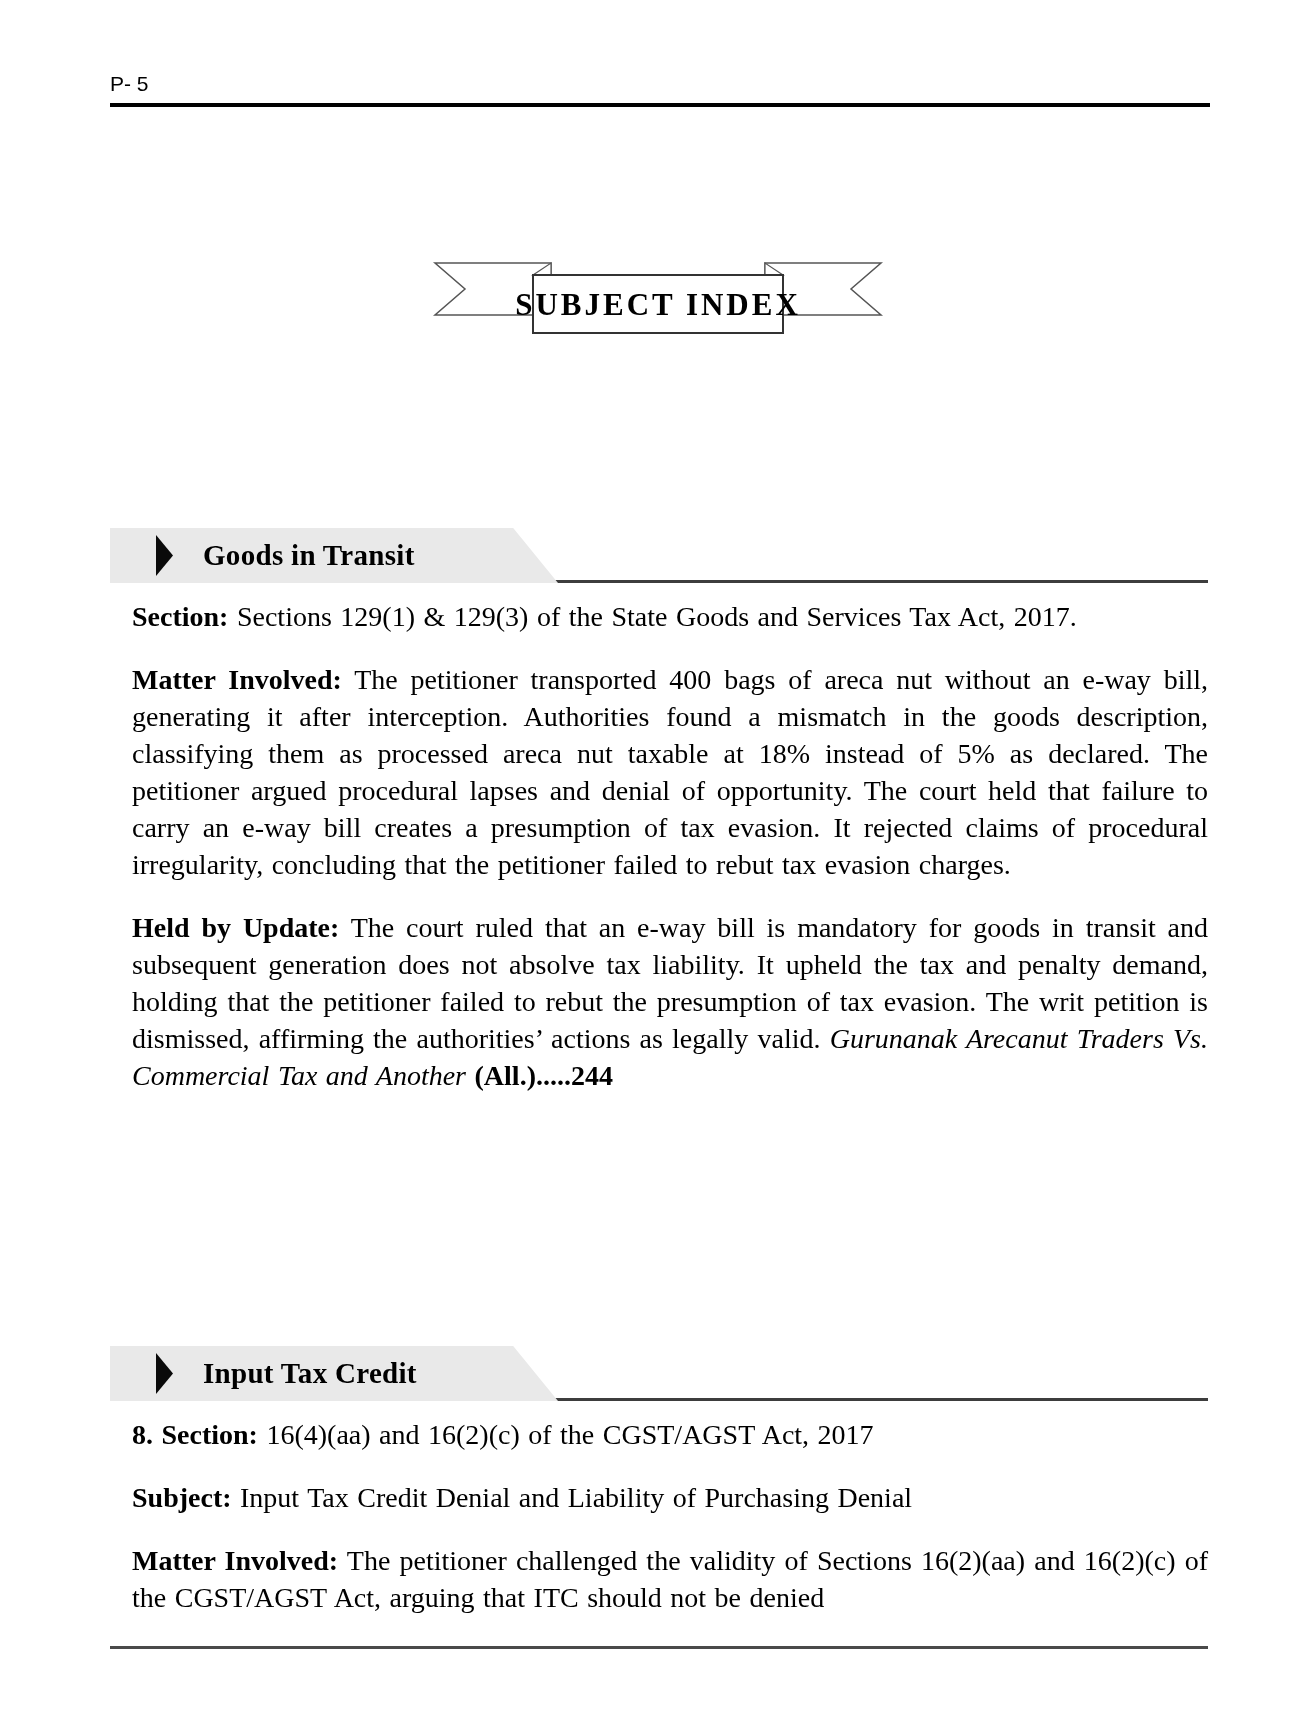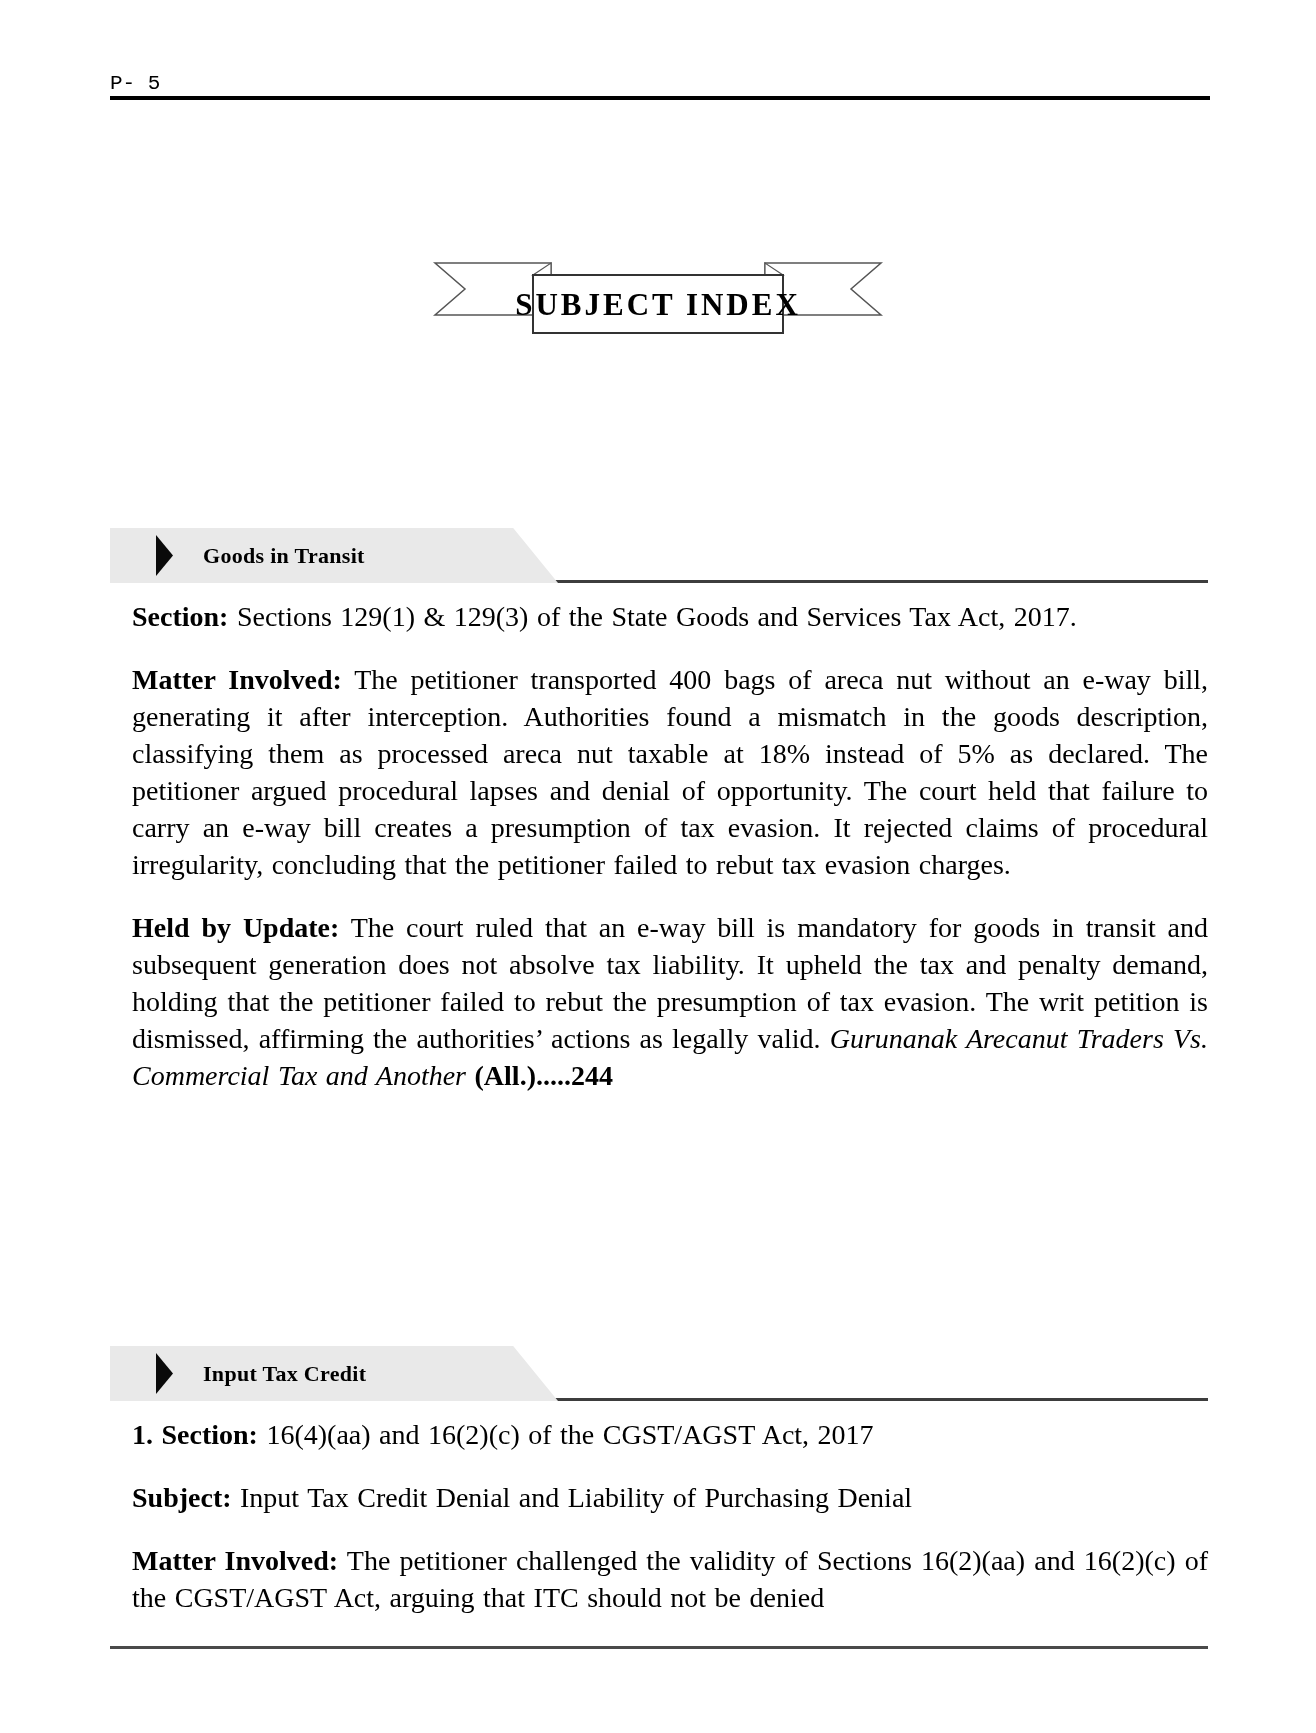--- a/index.html
+++ b/index.html
@@ -14,21 +14,22 @@
     overflow: hidden;
   }
 
   
   .header {
     position: absolute;
     top: 72px; left: 110px; right: 106px;
     display: flex;
     align-items: flex-end;
     border-bottom: 4px solid #000;
-    font-family: Liberation Mono, monospace;
+    padding-bottom: 7px;
+    font-family: Liberation Sans, sans-serif;
     font-size: 21px;
     line-height: 24px;
   }
   .page-number { width: 118px; text-align: left; }
   .header-title { flex: 1; text-align: center; letter-spacing: 0.2px; white-space: nowrap; }
 
   
   .ribbon-wrap { position: absolute; top: 258px; left: 50%; transform: translateX(-50%); }
   .ribbon-text {
     font-family: "Liberation Serif", serif;
@@ -49,21 +50,21 @@
     clip-path: polygon(0 0, 90% 0, 100% 100%, 0 100%);
     display: flex; align-items: center;
     padding-left: 46px; gap: 30px;
   }
   .arrow-bullet {
     width: 17px; height: 41px;
     background: #0a0a0a;
     clip-path: polygon(0 0, 100% 50%, 0 100%);
     flex: 0 0 auto;
   }
-  .sec-title { font-size: 22px; font-weight: bold; letter-spacing: 0.3px; }
+  .sec-title { font-size: 29px; font-weight: bold; letter-spacing: 0.3px; }
 
   
   .paras { margin: 15px 0 0 22px; }
   .para {
     font-size: 28px;
     line-height: 37px;
     text-align: justify;
     margin: 0 0 26px 0;
     word-spacing: 1.5px;
   }
@@ -127,21 +128,21 @@
 
   <div class="section section-itc">
     <div class="banner-row">
       <div class="banner">
         <div class="arrow-bullet"></div>
         <div class="sec-title">Input Tax Credit</div>
       </div>
     </div>
     <div class="paras">
       <p class="para">
-        <b>1. Section:</b>
+        <b>8. Section:</b>
         <span>16(4)(aa) and 16(2)(c) of the CGST/AGST Act, 2017</span>
       </p>
       <p class="para">
         <b>Subject:</b>
         <span>Input Tax Credit Denial and Liability of Purchasing Denial</span>
       </p>
       <p class="para">
         <b>Matter Involved:</b>
         <span>The petitioner challenged the validity of Sections 16(2)(aa) and 16(2)(c) of the CGST/AGST Act, arguing that ITC should not be denied</span>
       </p>

